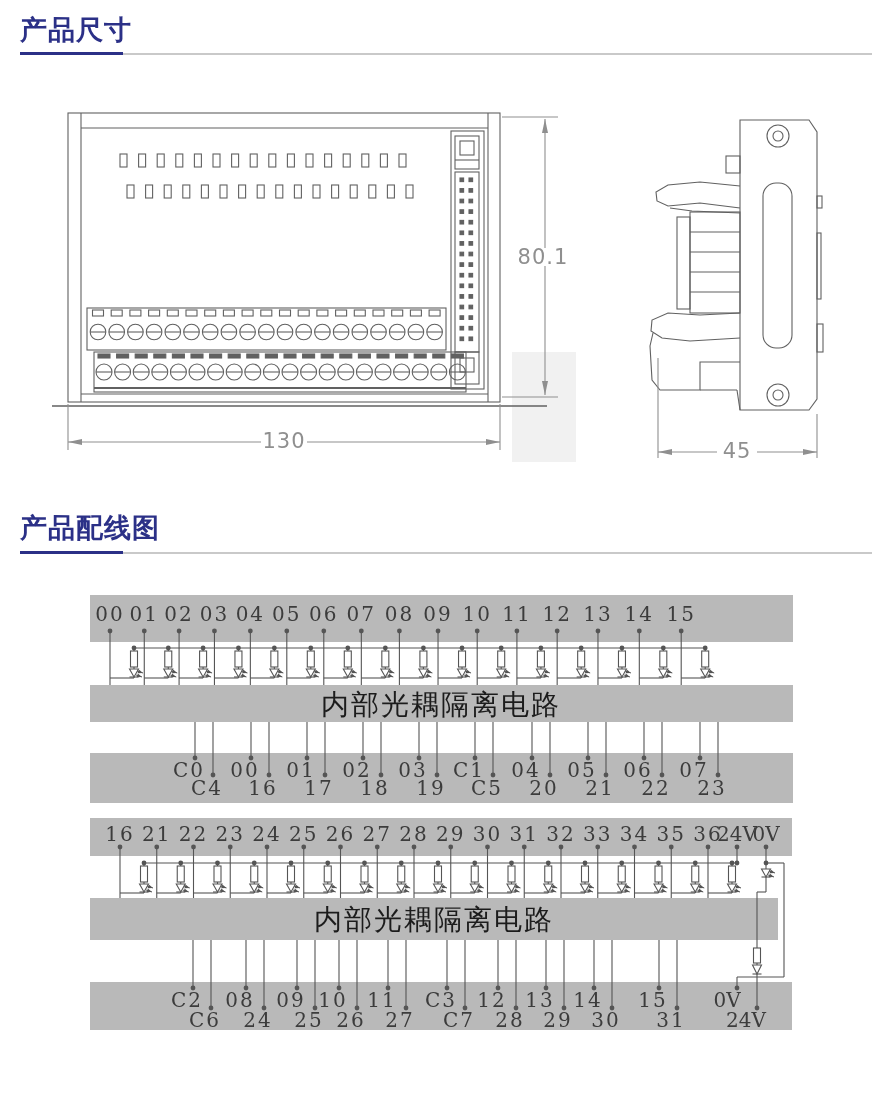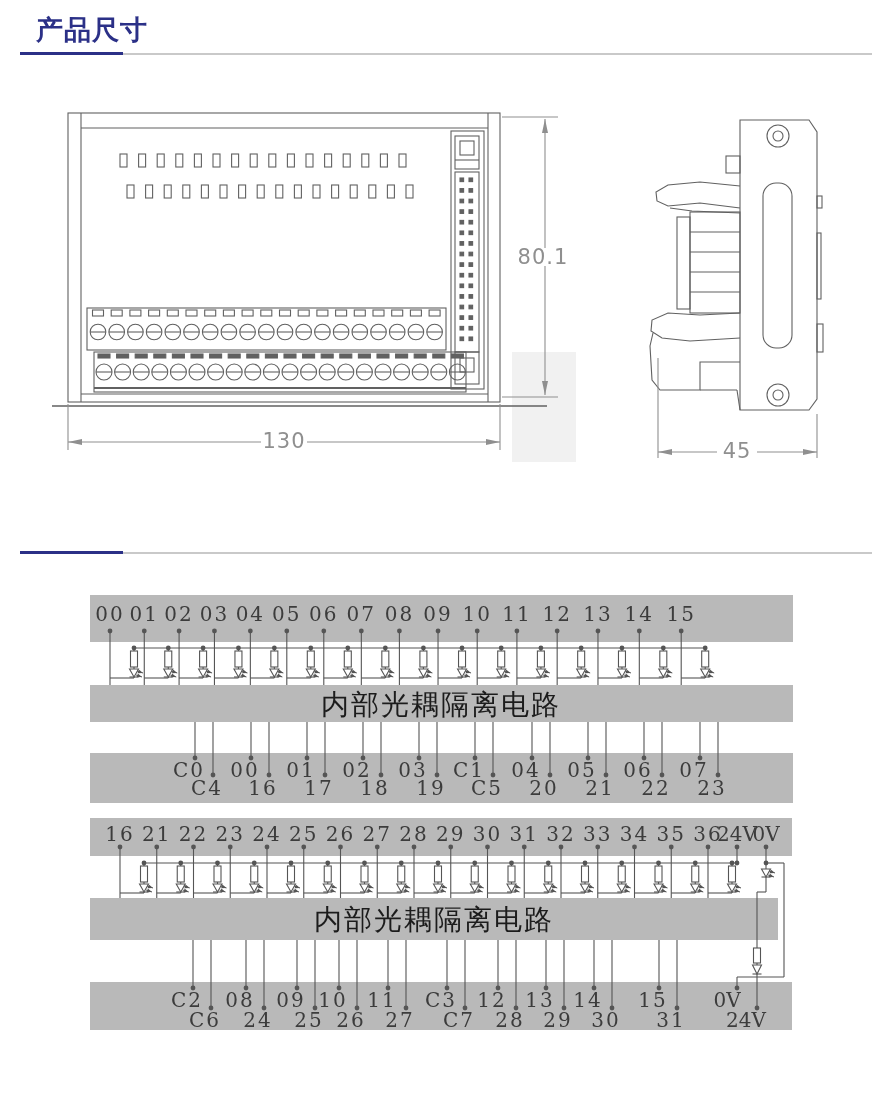--- a/index.html
+++ b/index.html
@@ -1,33 +1,34 @@
 <!DOCTYPE html>
 <html><head>
 <meta charset="utf-8">
 <style>
   html,body{margin:0;padding:0;background:#ffffff;}
   .page{position:relative;width:891px;height:1101px;background:#ffffff;overflow:hidden;
         font-family:"DejaVu Sans",sans-serif;}
-  .sec-title{position:absolute;left:36px;font-size:27px;font-weight:bold;color:#2b3087;
+  .sec-title{position:absolute;left:20px;font-size:27px;font-weight:bold;color:#2b3087;
              letter-spacing:1px;line-height:1.2;}
   .rule-blue{position:absolute;left:20px;width:103px;height:3px;background:#2b3087;}
   .rule-gray{position:absolute;left:123px;width:749px;height:2px;background:#c9c9c9;}
   svg{position:absolute;left:0;top:0;}
   svg text{user-select:none;}
 </style>
 </head>
 <body>
 
 <div class="page">
 
   <div class="sec-title" style="top:14px;">产品尺寸</div>
   <div class="rule-blue" style="top:52px;"></div>
   <div class="rule-gray" style="top:53px;"></div>
 
+  <div class="sec-title" style="top:512px;">产品配线图</div>
   <div class="rule-blue" style="top:551px;"></div>
   <div class="rule-gray" style="top:552px;"></div>
 
   <svg width="891" height="1101" viewBox="0 0 891 1101">
 
     <g id="front-view" stroke="#616161" fill="none" stroke-width="1.1">
       <rect x="512" y="352" width="64" height="110" fill="#f1f1f1" stroke="none"></rect>
       <rect x="68" y="113" width="432" height="289"></rect>
       <line x1="81" y1="113" x2="81" y2="402"></line>
       <line x1="488" y1="113" x2="488" y2="402"></line>

